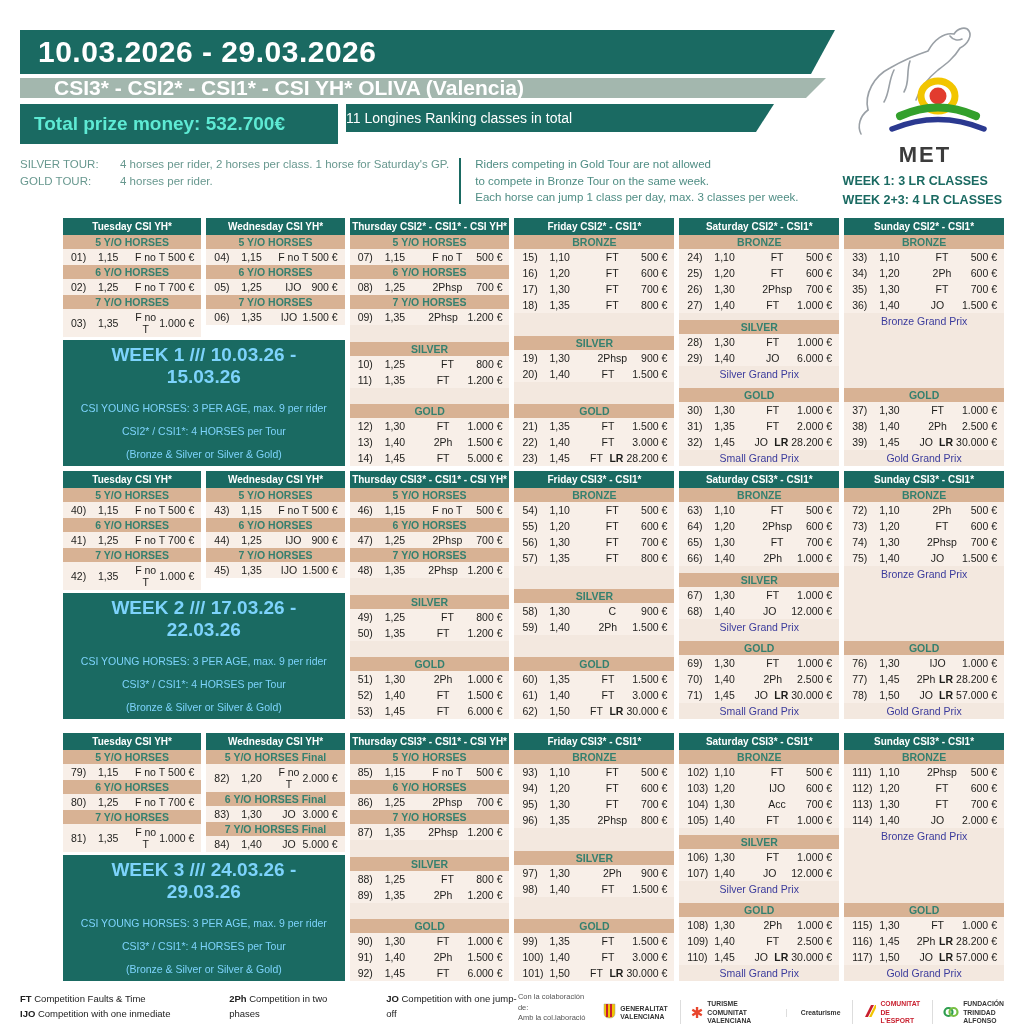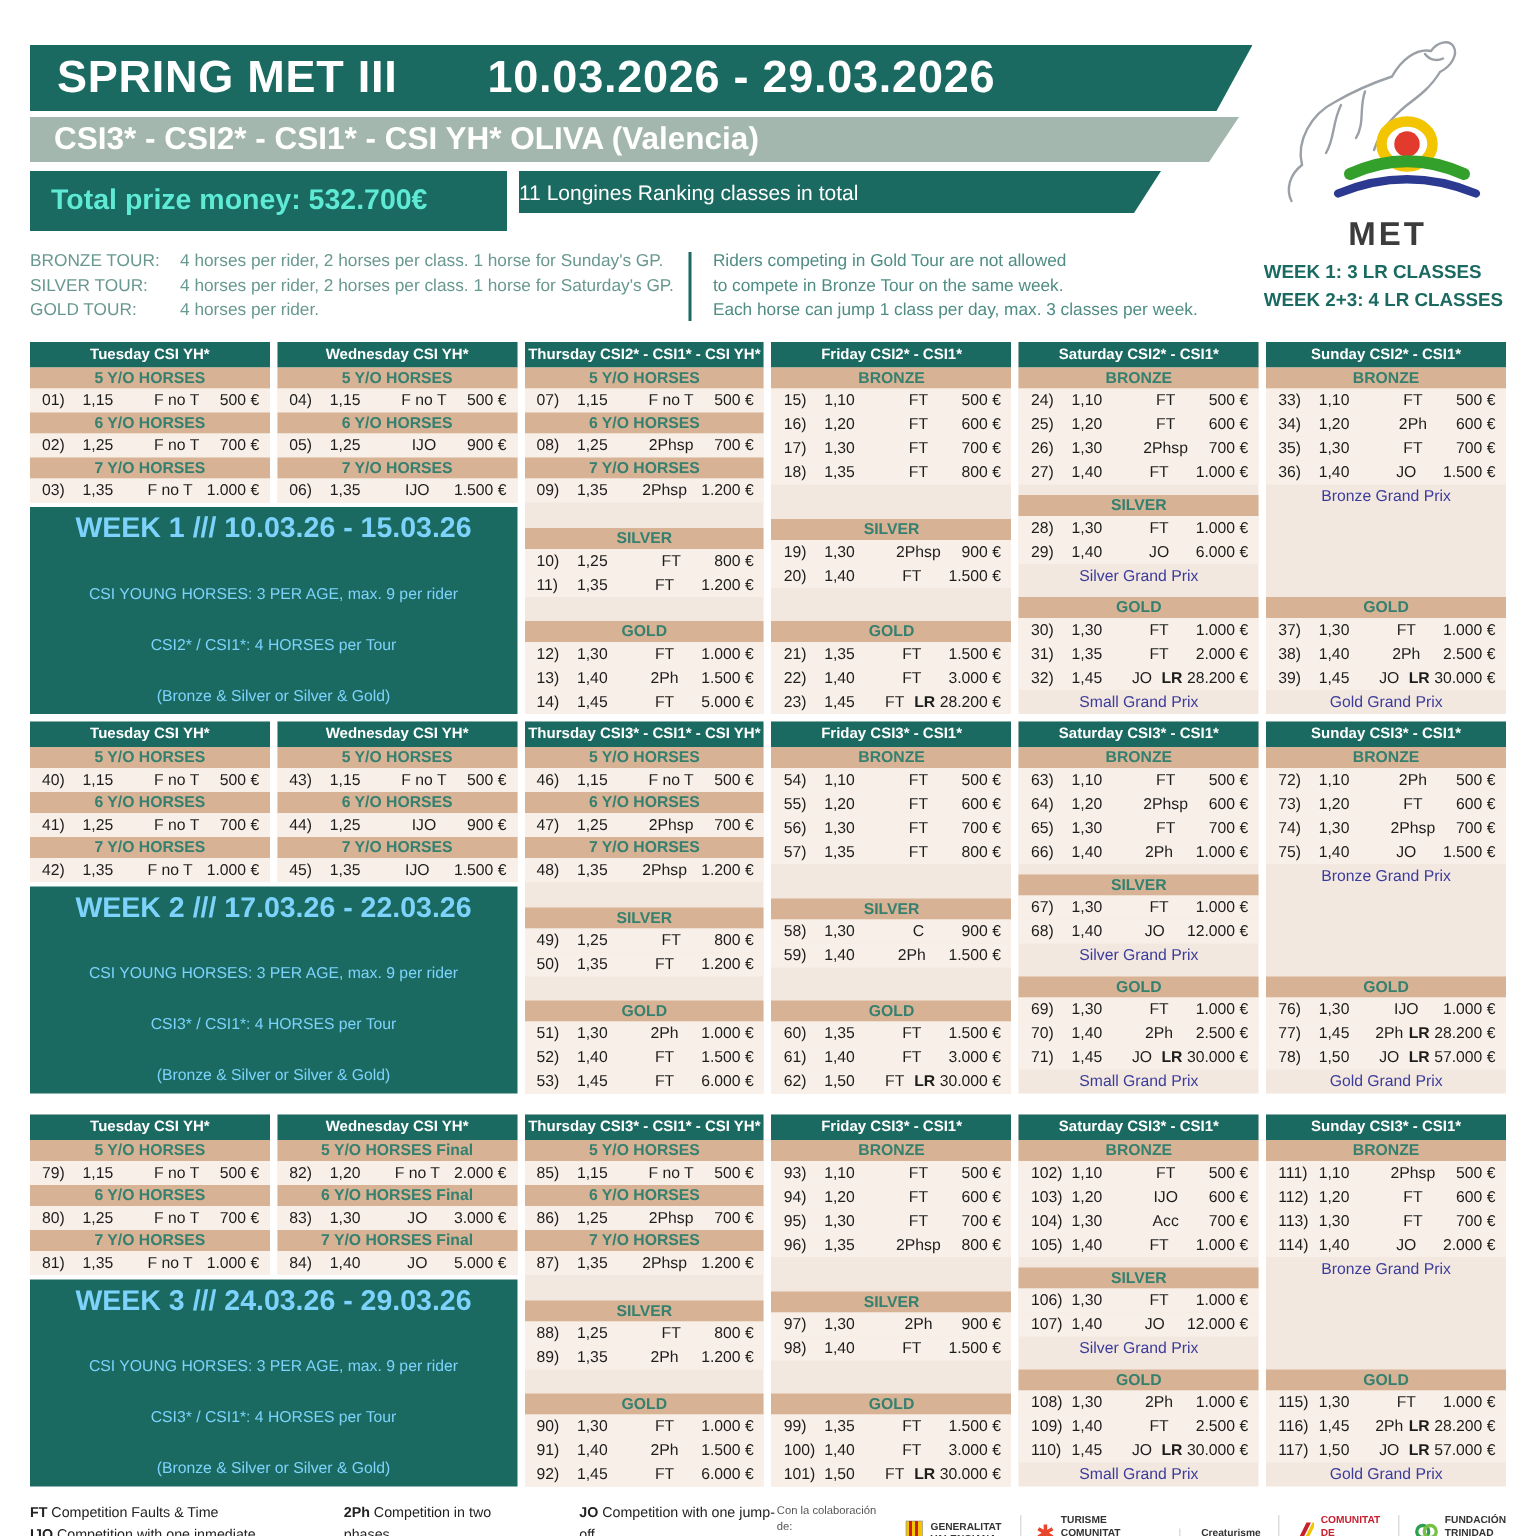--- a/index.html
+++ b/index.html
@@ -4,22 +4,22 @@
 <style>
   html,body{margin:0;padding:0;background:#fff;}
   .page{position:relative;width:1024px;height:1024px;background:#ffffff;
         font-family:"Liberation Sans", sans-serif;color:#1d1d1b;overflow:hidden;}
   
   .hdr{margin:30px 20px 0 20px;}
   .bar{box-sizing:border-box;}
   .bar1{width:815px;height:44px;background:#1a6a62;color:#fff;display:flex;align-items:center;
         gap:60px;padding-left:18px;font-size:30px;font-weight:bold;letter-spacing:.5px;
         clip-path:polygon(0 0,100% 0,calc(100% - 24px) 100%,0 100%);}
-  .bar2{width:806px;height:30px;background:#a3b7ae;color:#fff;display:flex;align-items:center;
-        padding-left:16px;font-size:21px;font-weight:600;margin-top:4px;
+  .bar2{width:806px;height:20px;background:#a3b7ae;color:#fff;display:flex;align-items:center;
+        padding-left:34px;font-size:21px;font-weight:600;margin-top:4px;
         clip-path:polygon(0 0,100% 0,calc(100% - 20px) 100%,0 100%);}
   .bar3row{display:flex;gap:8px;margin-top:6px;}
   .prizebar{width:318px;height:40px;background:#1a6a62;color:#5eead4;display:flex;align-items:center;
         padding-left:14px;font-size:19px;font-weight:bold;}
   .rankbar{width:428px;height:28px;background:#1a6a62;color:#fff;display:flex;align-items:center;
         font-size:14px;
         clip-path:polygon(0 0,100% 0,calc(100% - 18px) 100%,0 100%);}
   
   .inforow{margin:12px 20px 0 20px;display:flex;align-items:flex-start;}
   .tours{font-size:11.5px;color:#68988f;line-height:1.45;}
@@ -29,21 +29,21 @@
   .rules{font-size:11.5px;color:#4f8d84;line-height:1.45;max-width:330px;}
   .lrnote{position:absolute;right:22px;top:172px;font-size:12.5px;font-weight:bold;
           color:#1a6a62;line-height:1.5;}
   
   .metlogo{position:absolute;right:24px;top:26px;width:150px;text-align:center;}
   .mettext{font-size:22px;font-weight:bold;color:#3c3c3c;letter-spacing:2px;margin-top:-6px;}
   
   .schedule{margin:12px 20px 0 20px;}
   .week-row{display:grid;grid-template-columns:repeat(6,1fr);gap:5px;height:248px;margin-bottom:5px;}
   .week-row.last{margin-top:14px;}
-  .left-cell{grid-column:1 / 3;display:flex;flex-direction:column;gap:3px;}
+  .left-cell{grid-column:1 / 3;display:flex;flex-direction:column;gap:3px;margin-left:43px;}
   .yh-pair{display:grid;grid-template-columns:1fr 1fr;gap:5px;align-items:start;}
   .week-info{flex:1;background:#1a6a62;color:#7dd3fc;text-align:center;display:flex;
              flex-direction:column;justify-content:space-between;padding:4px 10px;}
   .week-info .wtitle{font-size:19px;font-weight:bold;margin-bottom:6px;}
   .week-info .wline{font-size:10.5px;line-height:1.45;}
   .day{background:#f3e8df;display:flex;flex-direction:column;min-width:0;}
   .day.tall{justify-content:space-between;height:100%;}
   .day-header{background:#1a6a62;color:#fff;font-weight:bold;font-size:10px;text-align:center;
               padding:3px 1px;white-space:nowrap;overflow:hidden;}
   .sec-label{background:#d8b294;color:#35806f;font-weight:bold;font-size:10.5px;
@@ -68,38 +68,33 @@
   .pdot{width:12px;height:12px;border-radius:50%;background:#f08c1e;flex:none;}
   .past{color:#e8452c;font-size:15px;line-height:1;flex:none;}
 </style>
 </head>
 <body>
 
 <div class="page">
 
   <div class="hdr">
     <div class="bar bar1">
-      <span>SPRING MET III</span>
       <span>10.03.2026 - 29.03.2026</span>
     </div>
     <div class="bar bar2">
       <span>CSI3* - CSI2* - CSI1* - CSI YH* OLIVA (Valencia)</span>
     </div>
     <div class="bar3row">
       <div class="bar prizebar">Total prize money: 532.700€</div>
       <div class="bar rankbar">11 Longines Ranking classes in total</div>
     </div>
   </div>
 
   <div class="inforow">
     <div class="tours">
-      <div class="tour-line">
-        <span class="tour-name">BRONZE TOUR:</span>
-        <span class="tour-desc">4 horses per rider, 2 horses per class. 1 horse for Sunday's GP.</span>
-      </div>
       <div class="tour-line">
         <span class="tour-name">SILVER TOUR:</span>
         <span class="tour-desc">4 horses per rider, 2 horses per class. 1 horse for Saturday's GP.</span>
       </div>
       <div class="tour-line">
         <span class="tour-name">GOLD TOUR:</span>
         <span class="tour-desc">4 horses per rider.</span>
       </div>
     </div>
     <div class="vdiv"></div>

